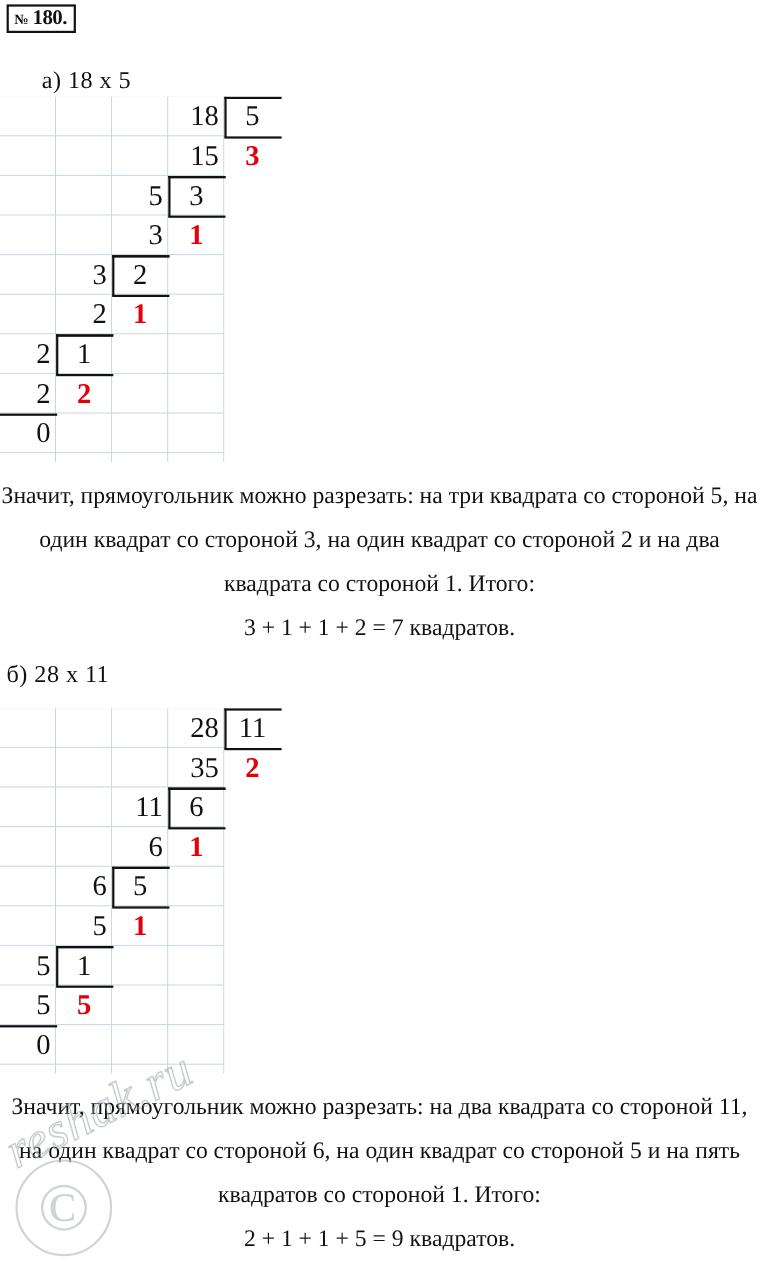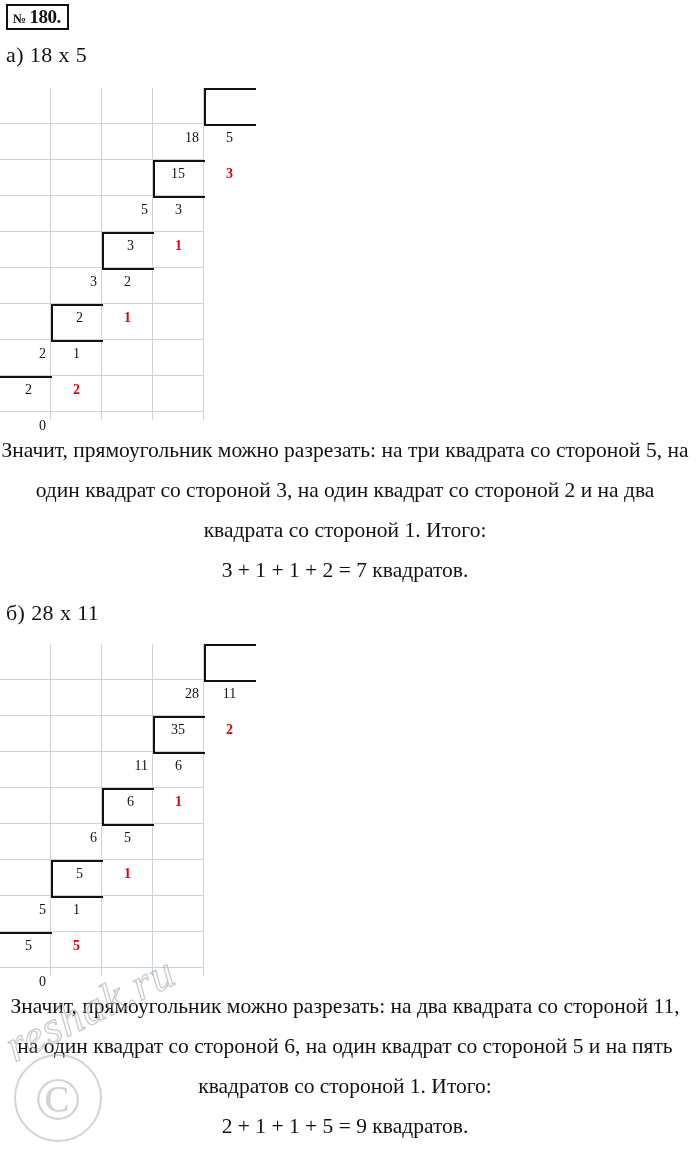--- a/index.html
+++ b/index.html
@@ -25,49 +25,48 @@
   .num-box .hash{font-size:13px;font-weight:700;letter-spacing:-.5px;}
   .num-box .val{font-size:19px;font-weight:700;letter-spacing:-.5px;}
 
   
   .part-label{
     position:absolute;left:6px;
     font-size:22px;
     letter-spacing:.4px;
     white-space:nowrap;
   }
-  #label-a{top:42px;}
+  #label-a{top:60px;margin-left:32px;}
   #label-b{top:600px;}
 
   
   .grid{
     position:absolute;
     background-color:#ffffff;
     background-image:
       linear-gradient(to right,#c9d4df 1px,transparent 1px),
       linear-gradient(to bottom,#c9d4df 1px,transparent 1px);
     background-size:51px 36px;
     background-position:-1px -1px;
   }
   #grid-a{left:0px;top:88px;width:204px;height:332px;}
   #grid-b{left:0px;top:644px;width:204px;height:332px;}
 
   
   .cell{
     position:absolute;
     width:51px;height:36px;
     display:flex;align-items:center;justify-content:center;
-    font-size:14px;
+    font-size:26px;
     line-height:1;
     box-sizing:border-box;
-    margin-top:32px;
   }
   .cell.dividend{justify-content:flex-end;padding-right:5px;}
   .cell.divisor{justify-content:center;}
-  .cell.sub{justify-content:flex-end;padding-right:19px;font-family:Liberation Serif, serif;}
+  .cell.sub{justify-content:flex-end;padding-right:5px;font-family:Liberation Serif, serif;}
   .cell.quot{justify-content:center;font-weight:700;color:#e3000b;}
   .cell.rem{justify-content:flex-end;padding-right:5px;}
 
   
   .b-top{position:absolute;background:#111;height:2px;}
   .b-left{position:absolute;background:#111;width:2px;}
   .b-bottom{position:absolute;background:#111;height:2px;}
   .b-under{position:absolute;background:#111;height:2px;}
 
   

